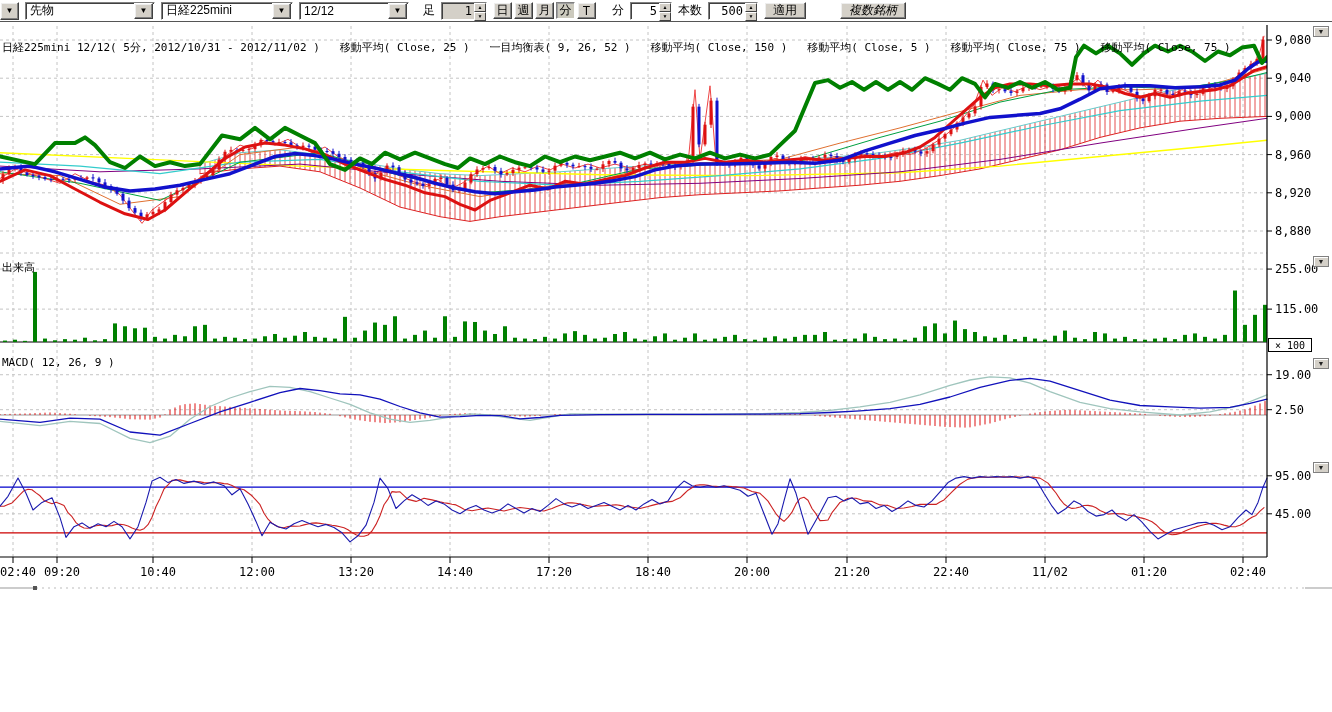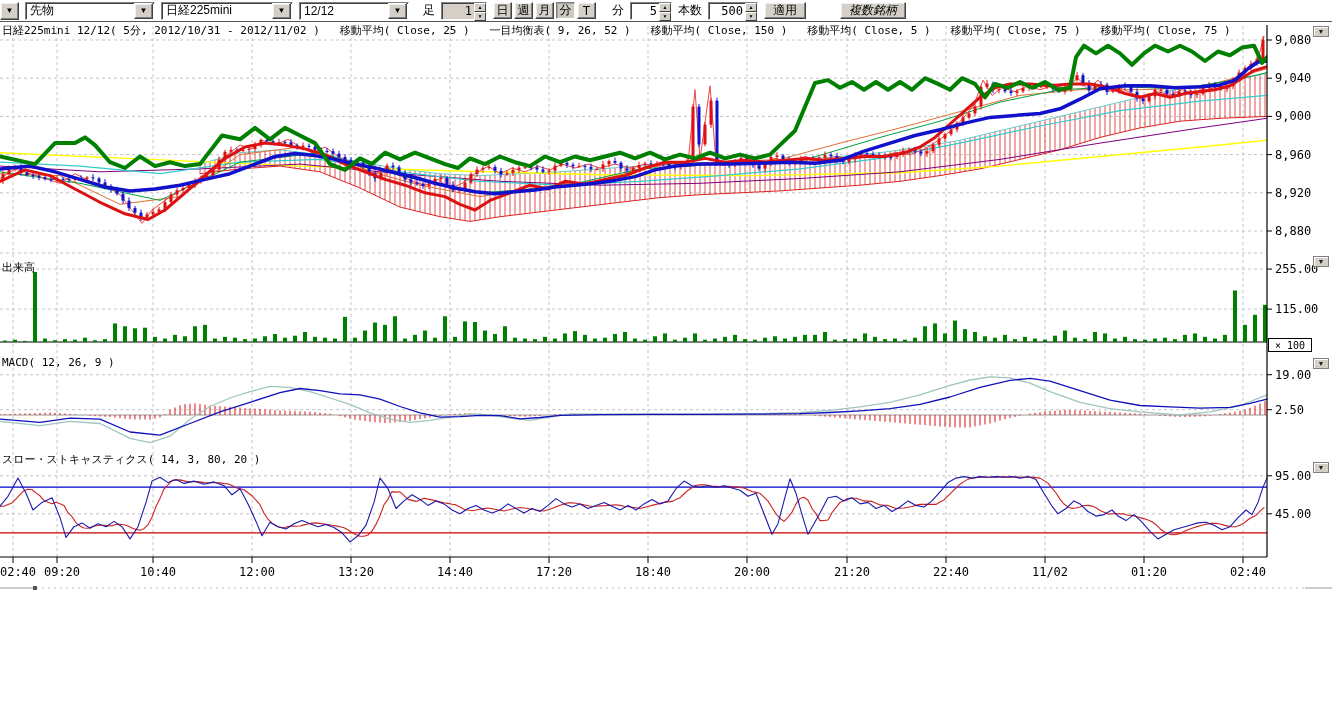--- a/index.html
+++ b/index.html
@@ -1232,25 +1232,24 @@
         <text x="1149" y="576" text-anchor="middle">01:20</text>
         <line x1="1243" y1="557" x2="1243" y2="563" stroke="#000"></line>
         <text x="1248" y="576" text-anchor="middle">02:40</text>
       </g>
       <line x1="0" y1="588" x2="1332" y2="588" stroke="#bbb" stroke-width="1" stroke-dasharray="2,4"></line>
       <rect x="0" y="587" width="34" height="2" fill="#ccc"></rect>
       <rect x="33" y="586" width="4" height="4" fill="#555"></rect>
       <rect x="1305" y="587" width="27" height="2" fill="#ccc"></rect>
     </svg>
 
-  <div class="hdr" style="top:23px;">日経225mini 12/12( 5分, 2012/10/31 - 2012/11/02 )   移動平均( Close, 25 )   一目均衡表( 9, 26, 52 )   移動平均( Close, 150 )   移動平均( Close, 5 )   移動平均( Close, 75 )   移動平均( Close, 75 )</div>
+  <div class="hdr" style="top:40px;">日経225mini 12/12( 5分, 2012/10/31 - 2012/11/02 )   移動平均( Close, 25 )   一目均衡表( 9, 26, 52 )   移動平均( Close, 150 )   移動平均( Close, 5 )   移動平均( Close, 75 )   移動平均( Close, 75 )</div>
 
   <div class="pane-title" style="top:260px;">出来高</div>
   <div class="pane-title" style="top:356px;">MACD( 12, 26, 9 )</div>
-  <div class="pane-title" style="top:452px;">スロー・ストキャスティクス( 14, 3, 80, 20 )</div>
 
   <div id="mult-box">× 100</div>
 
   <div class="mini-drop" style="left:1313px;top:26px;"><span>▼</span></div>
   <div class="mini-drop" style="left:1313px;top:256px;"><span>▼</span></div>
   <div class="mini-drop" style="left:1313px;top:358px;"><span>▼</span></div>
   <div class="mini-drop" style="left:1313px;top:462px;"><span>▼</span></div>
 </div>
 
 </body></html>

